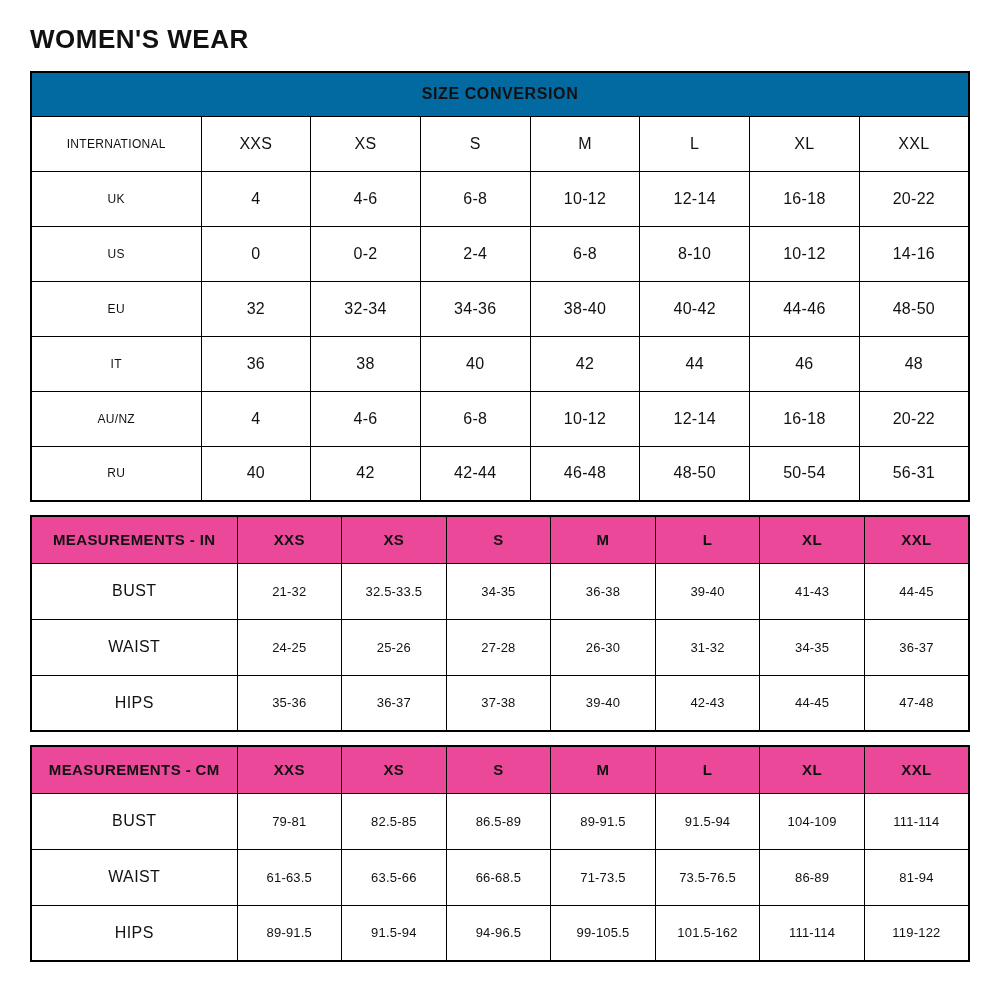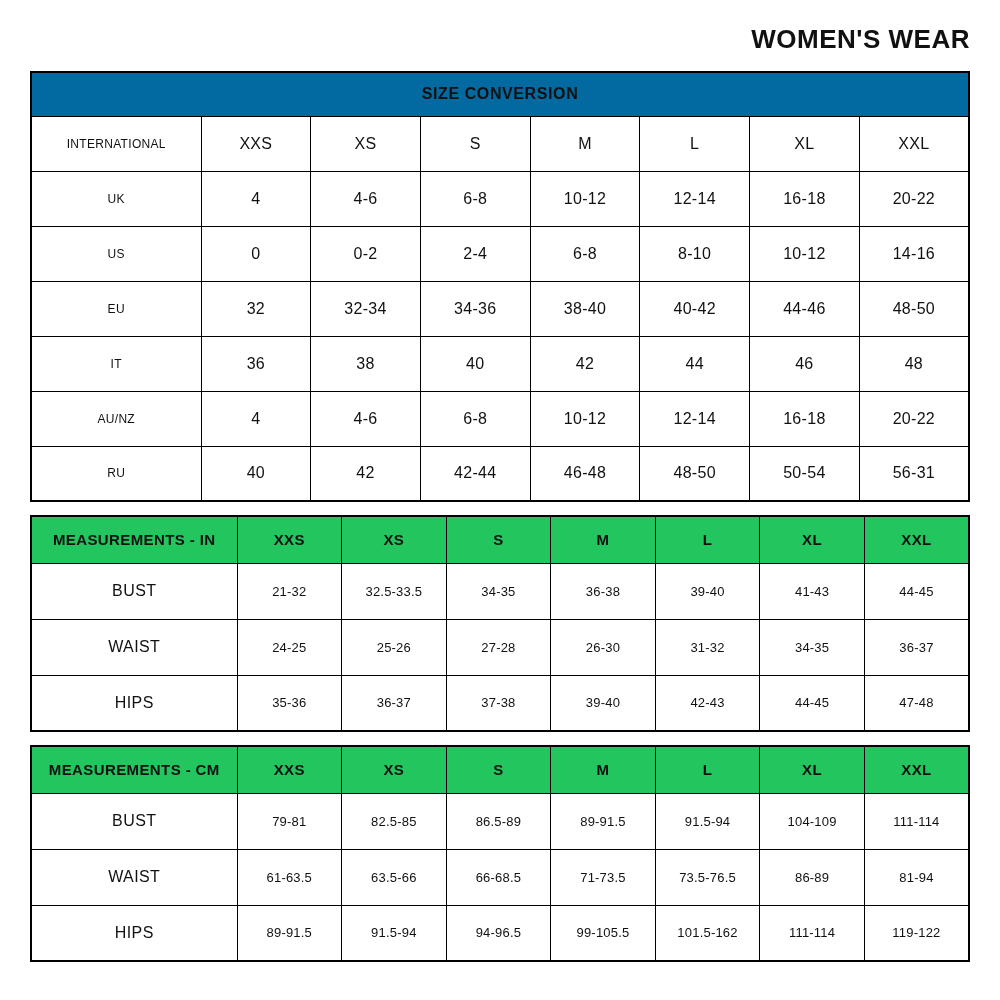--- a/index.html
+++ b/index.html
@@ -4,21 +4,21 @@
 <style>
   * { box-sizing: border-box; }
   html, body { margin: 0; padding: 0; background: #ffffff; }
   body {
     width: 1000px; height: 1000px;
     font-family: "Liberation Sans", sans-serif;
     color: #111111;
   }
   .page { padding: 10px 30px 0 30px; }
   .page-title {
-    text-align: right;
+    text-align: left;
     font-size: 26px;
     font-weight: 700;
     letter-spacing: 0.5px;
     margin: 14px 0 16px 0;
   }
   table {
     border-collapse: collapse;
     table-layout: fixed;
     width: 940px;
     border: 2.5px solid #000000;
@@ -37,21 +37,21 @@
     background: #0369a1;
     font-size: 16px;
     font-weight: 700;
     letter-spacing: 0.6px;
   }
   .t1 td { height: 55px; font-size: 16px; font-weight: 400; letter-spacing: 0.3px; }
   .t1 td.lbl { font-size: 12px; margin-top: 33px; }
   
   .mt th {
     height: 47px;
-    background: #22c55e;
+    background: #ec4899;
     font-size: 15px;
     font-weight: 700;
     letter-spacing: 0.4px;
   }
   .mt th.corner { font-size: 15px; }
   .mt td { height: 56px; }
   .mt td.lbl { font-size: 16px; font-weight: 400; letter-spacing: 0.4px; }
   .mt td.val { font-size: 13px; letter-spacing: 0.2px; margin-left: 20px; }
 </style>
 </head>

